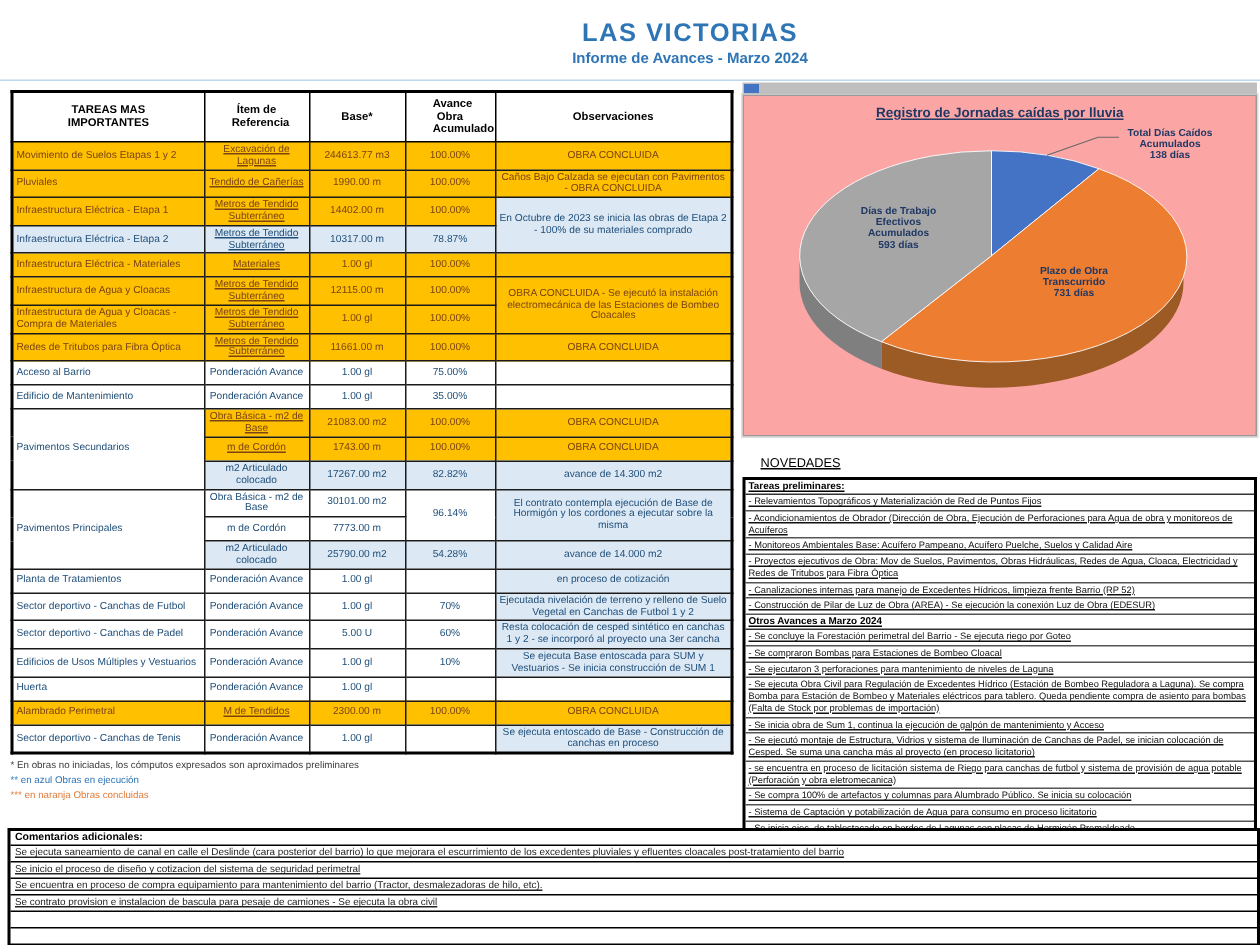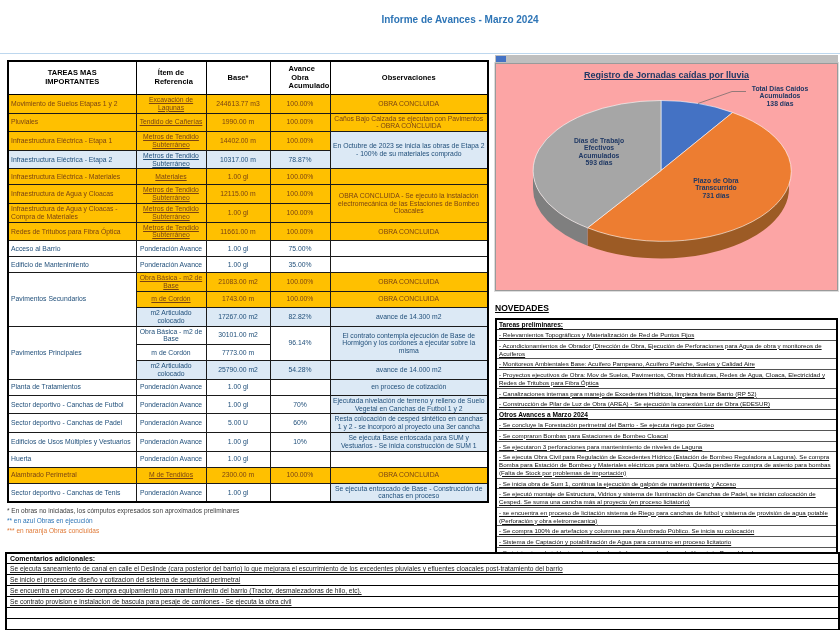--- a/index.html
+++ b/index.html
@@ -23,37 +23,38 @@
   .fn-blue{color:#2E75B6;}
   .fn-orange{color:#E07B39;}
 
   
   .right-col{position:absolute;left:495px;top:55px;width:343px;}
   .gray-strip{height:8px;background:#BFBFBF;position:relative;}
   .blue-dot{position:absolute;left:1px;top:1px;width:10px;height:6px;background:#4472C4;}
   .chart-box{border:1px solid #9a9a9a;outline:1px solid #ddd;background:#fca5a5;height:226px;}
   .chart-title{text-align:center;font-size:9px;font-weight:bold;color:#1F3864;text-decoration:underline;margin-top:6px;}
   .plabel{font-size:6.8px;font-weight:bold;fill:#1F3864;}
-  .nov-title{font-size:8.5px;font-weight:bold;text-decoration:underline;color:#000;margin:12px 0 5px;}
+  .nov-title{font-size:8.5px;font-weight:normal;text-decoration:underline;color:#000;margin:12px 12px 5px;}
   .nov-box{border:2px solid #000;background:#fff;}
   .nov-header{font-size:6.6px;font-weight:bold;text-decoration:underline;border-bottom:1px solid #333;padding:1px 2px;color:#000;}
   .nov-item{font-size:6.2px;line-height:1.25;border-bottom:1px solid #555;padding:1px 2px;color:#111;text-decoration:underline;}
   .nov-item:last-child{border-bottom:none;}
 
   
   .comentarios{position:absolute;left:5px;top:552px;width:831px;border:2px solid #000;background:#fff;}
   .com-header{font-size:7px;font-weight:bold;border-bottom:1px solid #000;padding:1px 3px;color:#000;}
   .com-row{font-size:6.6px;border-bottom:1px solid #000;padding:1px 3px;min-height:8px;color:#222;text-decoration:underline;}
   .com-row.empty{text-decoration:none;}
   .com-row:last-child{border-bottom:none;}
 </style>
 </head>
 <body>
 
 <div class="rpt-header">
+  <h1>LAS VICTORIAS</h1>
   <h2>Informe de Avances - Marzo 2024</h2>
 </div>
 <div class="header-rule"></div>
 
 <div class="left-col">
   <table class="main-table">
     <colgroup>
       <col style="width:128px">
         <col style="width:70px">
         <col style="width:64px">

